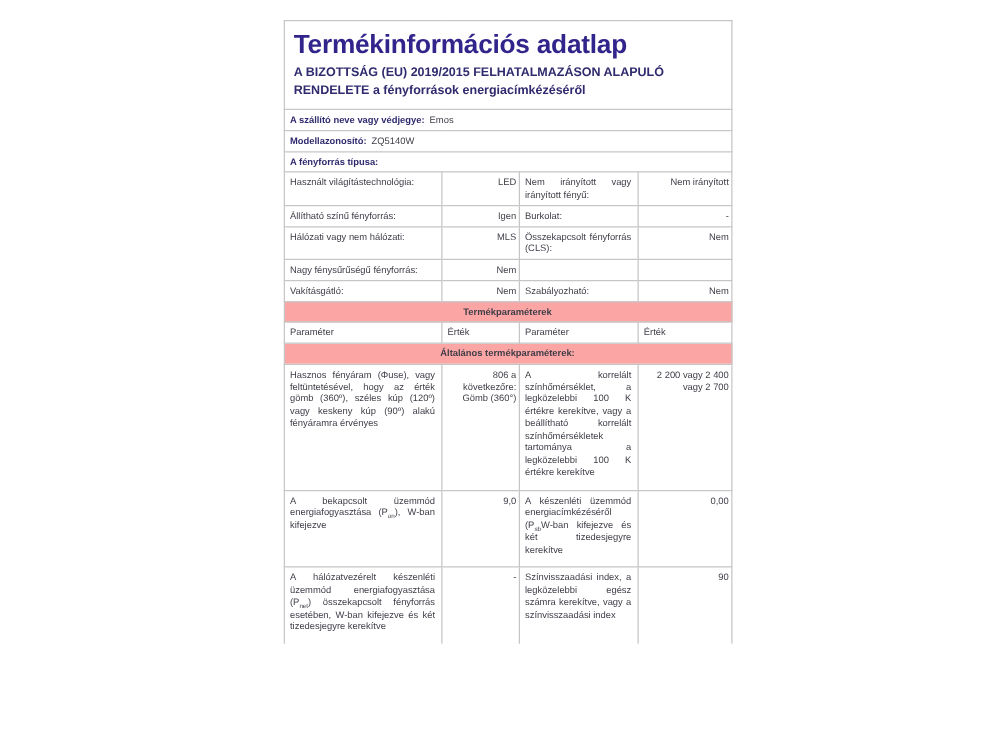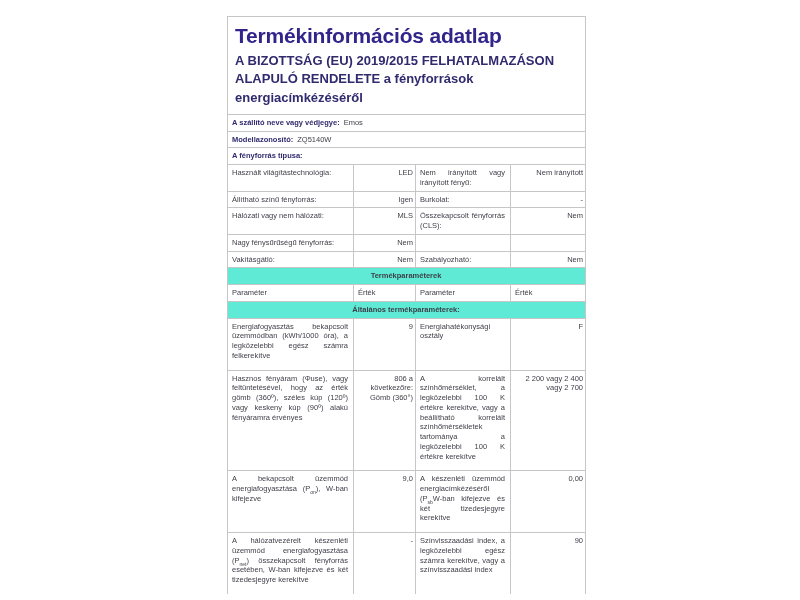--- a/index.html
+++ b/index.html
@@ -12,27 +12,27 @@
   table.grid td {
     border:1px solid #c6c6c6;
     font-size:7.5px; line-height:1.3; color:#3e3e48;
     padding:3px 5px 3px 4px; vertical-align:top; word-wrap:break-word;
   }
   .title-cell { padding:6px 8px 7px 7px !important; }
   h1.doc-title {
     margin:0; font-size:21px; font-weight:bold; color:#31258c;
     letter-spacing:-0.2px; line-height:1.2;
   }
-  .regulation { margin:4px 0 0; font-size:13px; font-weight:bold; color:#302a6e; line-height:1.4; }
+  .regulation { margin:4px 0 0; font-size:10px; font-weight:bold; color:#302a6e; line-height:1.4; }
   .info-label { font-weight:bold; color:#302a6e; }
   .info-value { color:#3e3e48; margin-left:4px; }
   .cell-p { text-align:justify; }
   .cell-v { text-align:right; padding-left:2px !important; padding-right:2px !important; }
   .prewrap { white-space:pre-line; text-align:left; }
-  .gray-row td { background:#5eead4; text-align:center; font-weight:bold; color:#26262e; padding:2px 4px; }
+  .gray-row td { background:#fca5a5; text-align:center; font-weight:bold; color:#26262e; padding:2px 4px; }
   .colhead td { font-weight:normal; text-align:left; }
   .secb .cell-p { padding-bottom:9px !important; }
   tr.no-bottom td { border-bottom:0; }
   sub { font-size:5px; line-height:0; }
 </style>
 </head>
 <body>
 
 <div class="sheet">
   <table class="grid">
@@ -106,26 +106,20 @@
       <td>Paraméter</td>
       <td>Érték</td>
       <td>Paraméter</td>
       <td>Érték</td>
     </tr>
     <tr class="gray-row">
       <td colspan="4">Általános termékparaméterek:</td>
     </tr>
 
     <tr class="secb">
-      <td class="cell-p">Energiafogyasztás bekapcsolt üzemmódban (kWh/1000 óra), a legközelebbi egész számra felkerekítve</td>
-      <td class="cell-v">9</td>
-      <td class="cell-p">Energiahatékonysági osztály</td>
-      <td class="cell-v">F</td>
-    </tr>
-    <tr class="secb">
       <td class="cell-p">Hasznos fényáram (Φuse), vagy feltüntetésével, hogy az érték gömb (360º), széles kúp (120º) vagy keskeny kúp (90º) alakú fényáramra érvényes</td>
       <td class="cell-v">806 a következőre: Gömb (360°)</td>
       <td class="cell-p">A korrelált színhőmérséklet, a legközelebbi 100 K értékre kerekítve, vagy a beállítható korrelált színhőmérsékletek tartománya a legközelebbi 100 K értékre kerekítve</td>
       <td class="cell-v">2 200 vagy 2 400 vagy 2 700</td>
     </tr>
     <tr class="secb">
       <td class="cell-p"><span>A bekapcsolt üzemmód energiafogyasztása (P</span><sub>on</sub><span>), W-ban kifejezve</span></td>
       <td class="cell-v">9,0</td>
       <td class="cell-p"><span>A készenléti üzemmód energiacímkézéséről (P</span><sub>sb</sub><span>W-ban kifejezve és két tizedesjegyre kerekítve</span></td>
       <td class="cell-v">0,00</td>

